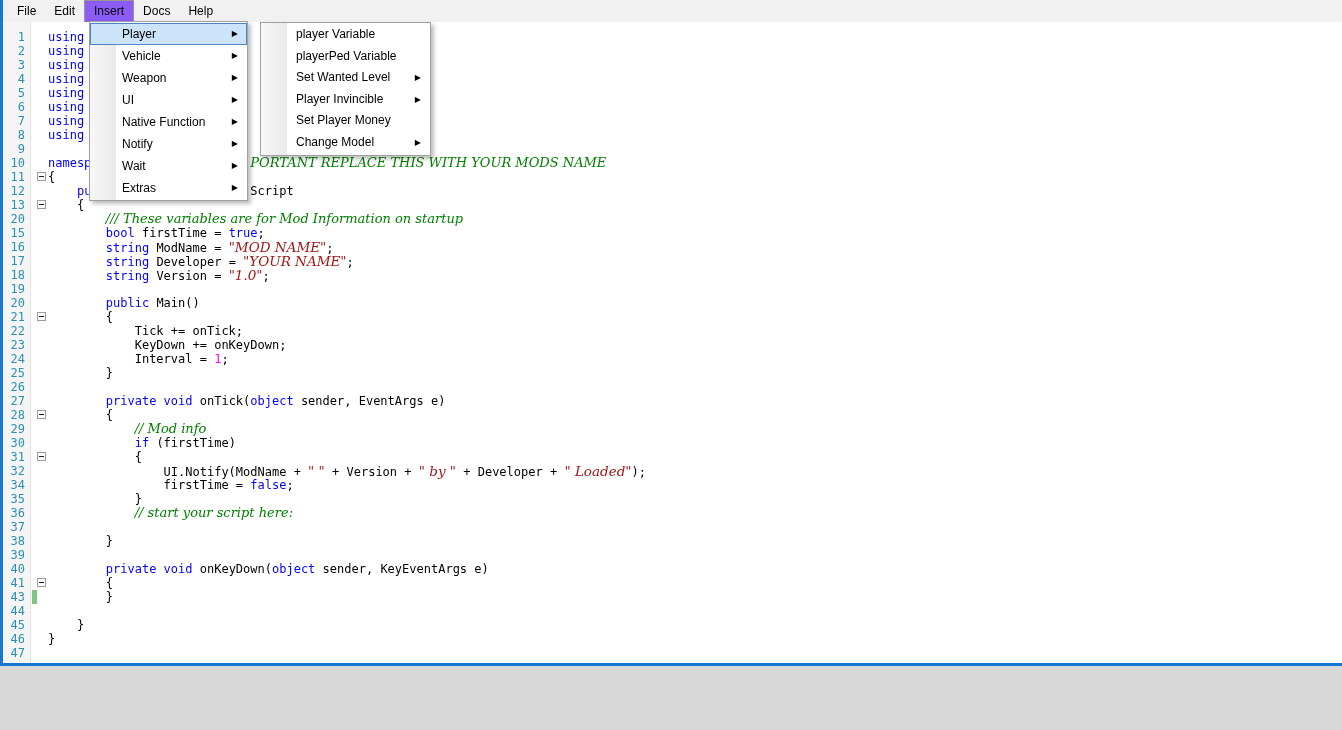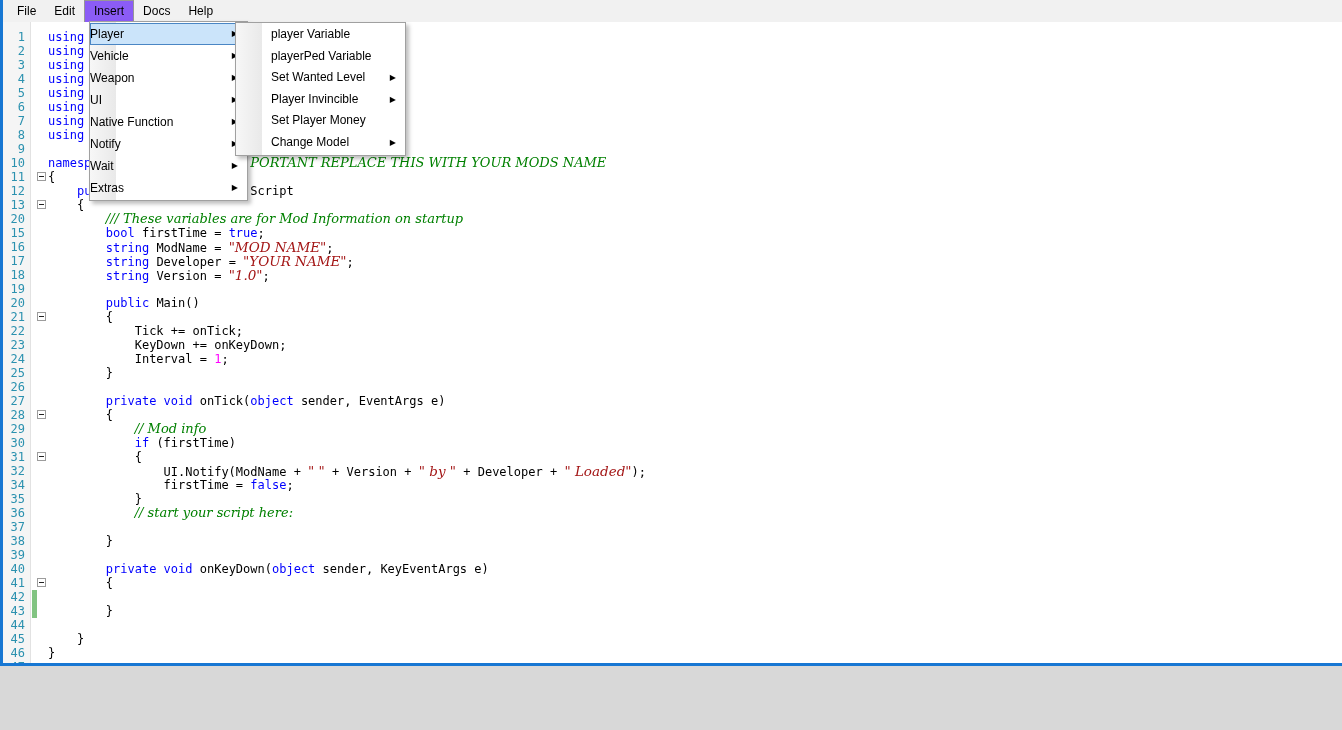--- a/index.html
+++ b/index.html
@@ -35,22 +35,22 @@
   .tk-str{color:var(--str,#a31515);font-family:"DejaVu Serif",serif;font-style:italic;font-size:13.5px;line-height:14px;}
   .tk-com{color:var(--com,#008000);font-family:"DejaVu Serif",serif;font-style:italic;font-size:13px;line-height:14px;}
   
   .menu{
     position:absolute;background:#fff;border:1px solid #a0a0a0;
     box-shadow:3px 3px 4px rgba(0,0,0,.25);z-index:20;padding:1px 0;
   }
   .menu::before{content:"";position:absolute;left:0;top:0;bottom:0;width:26px;
     background:linear-gradient(to right,#f7f7f7,#e9e9e9);}
   #insert-menu{left:86px;top:21px;width:157px;}
-  #player-submenu{left:232px;top:22px;width:169px;z-index:21;}
-  .menu-item{position:relative;height:22px;line-height:22px;font-size:12px;color:#000;cursor:default;}
+  #player-submenu{left:257px;top:22px;width:169px;z-index:21;}
+  .menu-item{position:relative;height:22px;line-height:22px;padding-left:32px;font-size:12px;color:#000;cursor:default;}
   #player-submenu .menu-item{height:21.6px;line-height:21.6px;padding-left:35px;}
   .menu-item.sel{background:var(--hl-bg,#cbe4fa);box-shadow:inset 0 0 0 1px var(--hl-bd,#4a86c4);}
   .mi-label{position:relative;}
   .arr{position:absolute;right:9px;top:0;bottom:0;display:flex;align-items:center;
        font-size:8px;color:#000;font-family:"DejaVu Sans",sans-serif;}
 </style>
 </head>
 <body>
 
 <div class="window">
@@ -270,27 +270,20 @@
           <span class="num">40</span>
           <div class="marg"></div>
           <pre class="code"><span class="tk-pln">        </span><span class="tk-kw">private</span><span class="tk-pln"> </span><span class="tk-kw">void</span><span class="tk-pln"> onKeyDown(</span><span class="tk-kw">object</span><span class="tk-pln"> sender, KeyEventArgs e)</span></pre>
         </div>
         <div class="row">
           <span class="num">41</span>
           <div class="marg">
             <div class="fold"></div>
           </div>
           <pre class="code"><span class="tk-pln">        {</span></pre>
-        </div>
-        <div class="row">
-          <span class="num">42</span>
-          <div class="marg">
-            <div class="chbar"></div>
-          </div>
-          <pre class="code"></pre>
         </div>
         <div class="row">
           <span class="num">43</span>
           <div class="marg">
             <div class="chbar"></div>
           </div>
           <pre class="code"><span class="tk-pln">        }</span></pre>
         </div>
         <div class="row">
           <span class="num">44</span>

